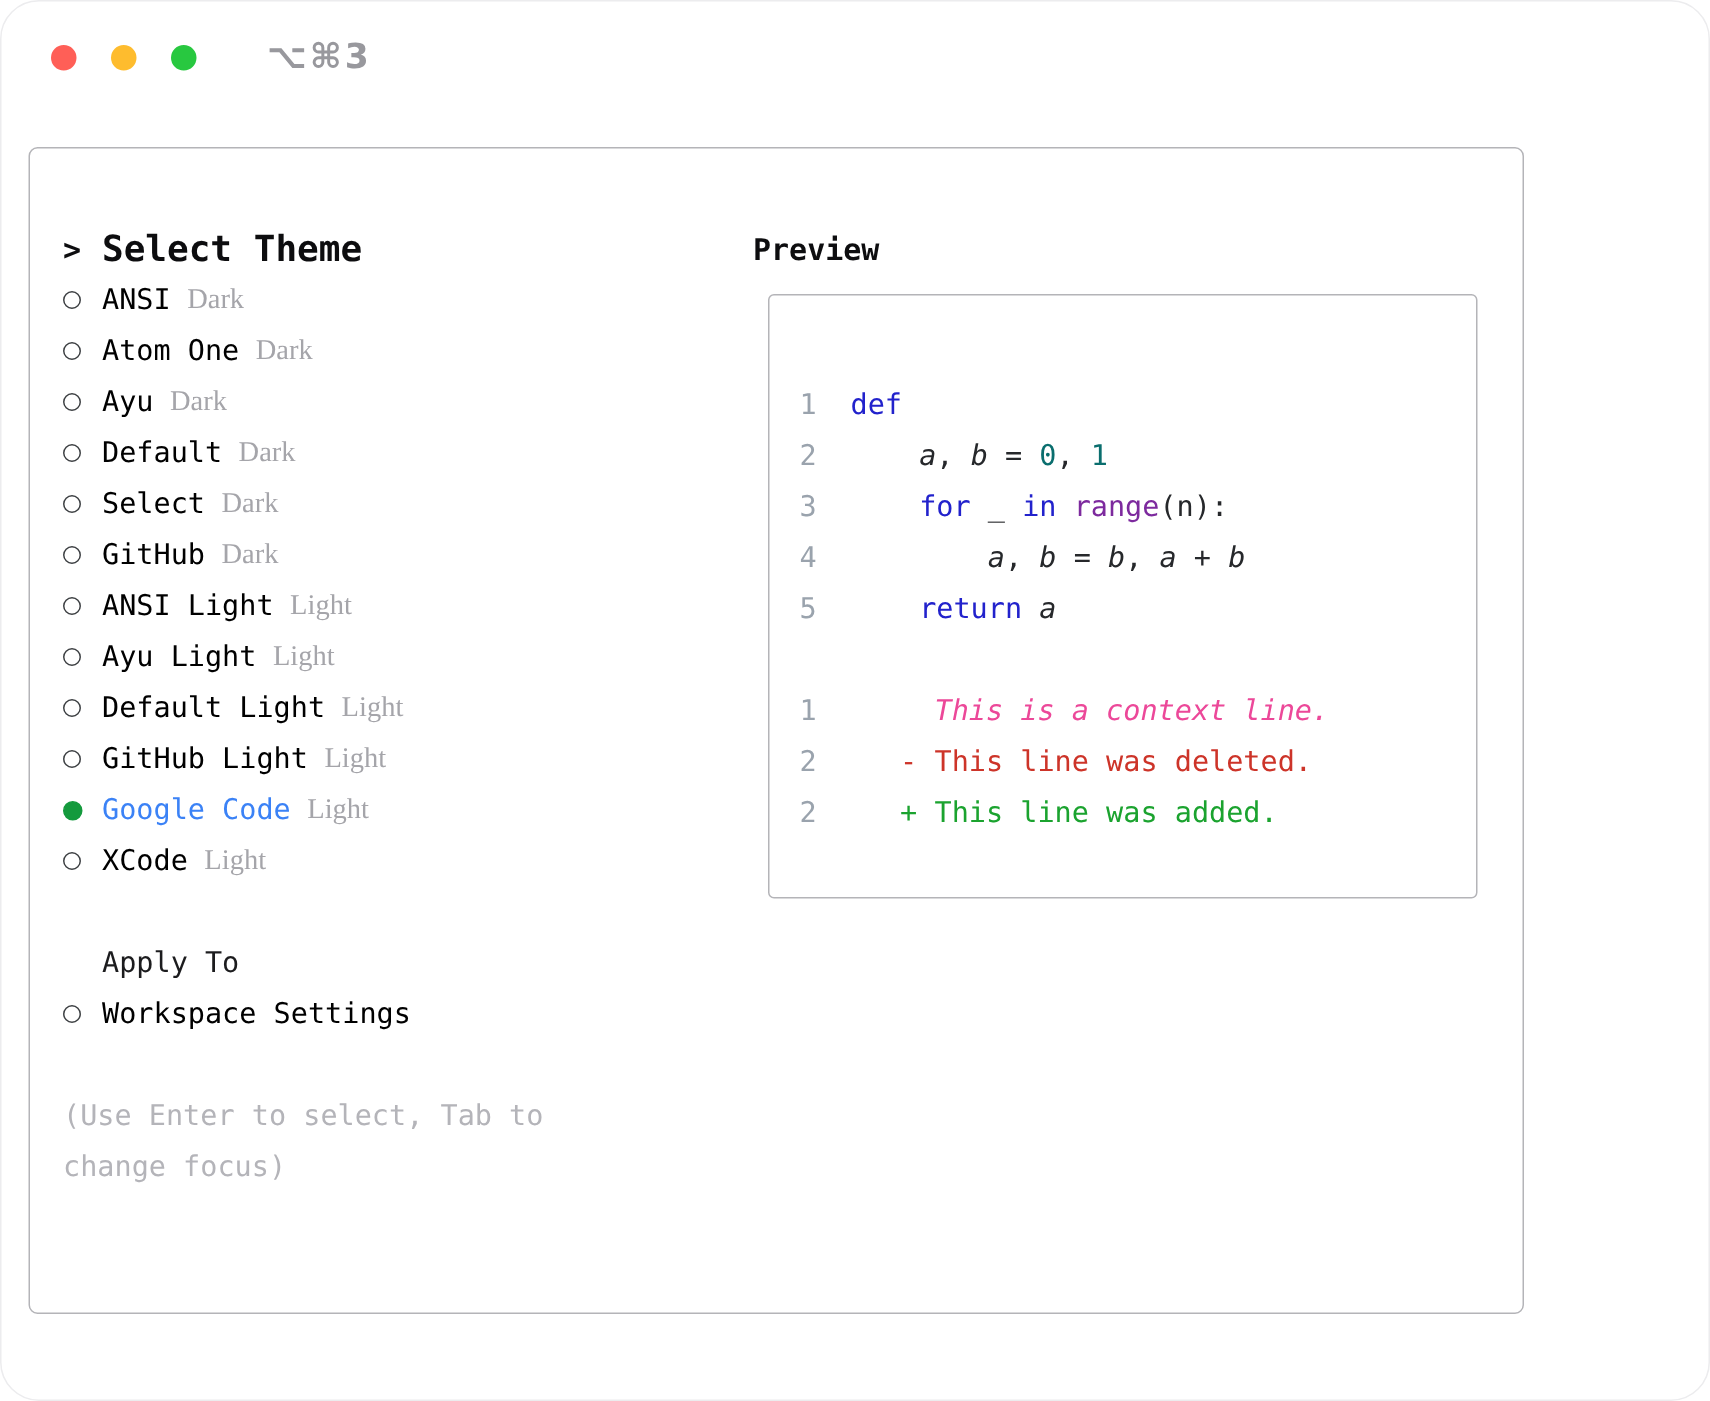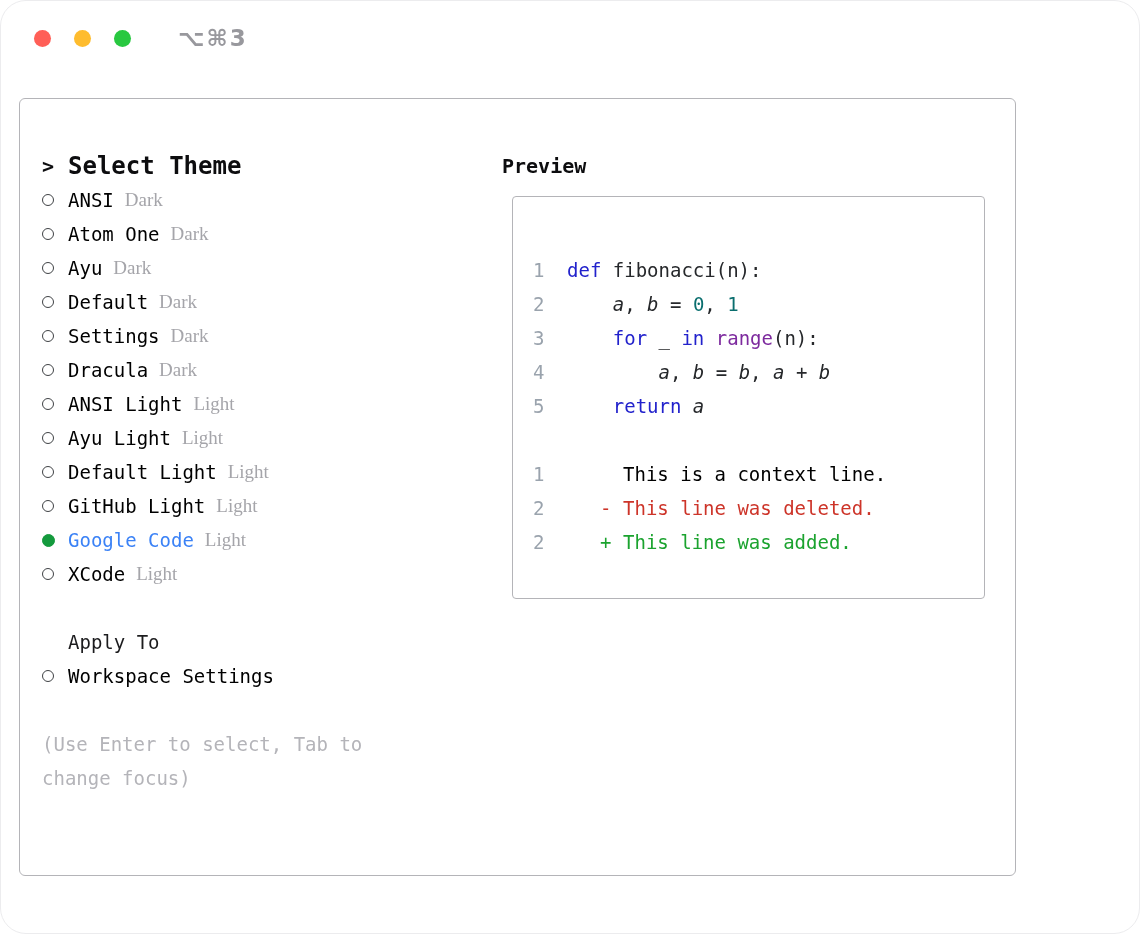--- a/index.html
+++ b/index.html
@@ -93,21 +93,21 @@
   .blank-line { height: 34px; }
 
   .tk-plain   { color: #26282b; }
   .tk-keyword { color: #2222cc; }
   .tk-type    { color: #7d2a9e; }
   .tk-literal { color: #0a6e6e; }
   .tk-variable{ color: #26282b; font-style: italic; }
 
   .dmark { margin-left: 33px; width: 12px; flex: none; display: inline-block; }
   .dtext { margin-left: 11px; }
-  .diff-context .dmark, .diff-context .dtext { color: #000000; }
+  .diff-context .dmark, .diff-context .dtext { color: #ec4899; font-style: italic; }
   .diff-deleted .dmark, .diff-deleted .dtext { color: #cd3429; }
   .diff-added   .dmark, .diff-added   .dtext { color: #1ba32f; }
 </style>
 </head>
 <body>
 
 <div class="screen">
 
   <div class="titlebar">
     <span class="dot dot-red"></span>
@@ -149,28 +149,28 @@
         <span class="icon-col">
             <span class="radio"></span>
           </span>
         <span class="tname">Default</span>
         <span class="tvariant">Dark</span>
       </div>
       <div class="row">
         <span class="icon-col">
             <span class="radio"></span>
           </span>
-        <span class="tname">Settings</span>
-        <span class="tvariant">Dark</span>
-      </div>
-      <div class="row">
-        <span class="icon-col">
-            <span class="radio"></span>
-          </span>
-        <span class="tname">Dracula</span>
+        <span class="tname">Select</span>
+        <span class="tvariant">Dark</span>
+      </div>
+      <div class="row">
+        <span class="icon-col">
+            <span class="radio"></span>
+          </span>
+        <span class="tname">GitHub</span>
         <span class="tvariant">Dark</span>
       </div>
       <div class="row">
         <span class="icon-col">
             <span class="radio"></span>
           </span>
         <span class="tname">ANSI Light</span>
         <span class="tvariant">Light</span>
       </div>
       <div class="row">
@@ -222,21 +222,20 @@
     </div>
 
     <div class="right-col">
       <div class="preview-heading">Preview</div>
 
       <div class="preview-box">
 
         <div class="code-line">
             <span class="ln">1</span>
             <span class="tk-keyword">def</span>
-            <span class="tk-plain"> fibonacci(n):</span>
           </div>
 
         <div class="code-line">
             <span class="ln">2</span>
             <span class="tk-plain">    </span>
             <span class="tk-variable">a</span>
             <span class="tk-plain">, </span>
             <span class="tk-variable">b</span>
             <span class="tk-plain"> = </span>
             <span class="tk-literal">0</span>

